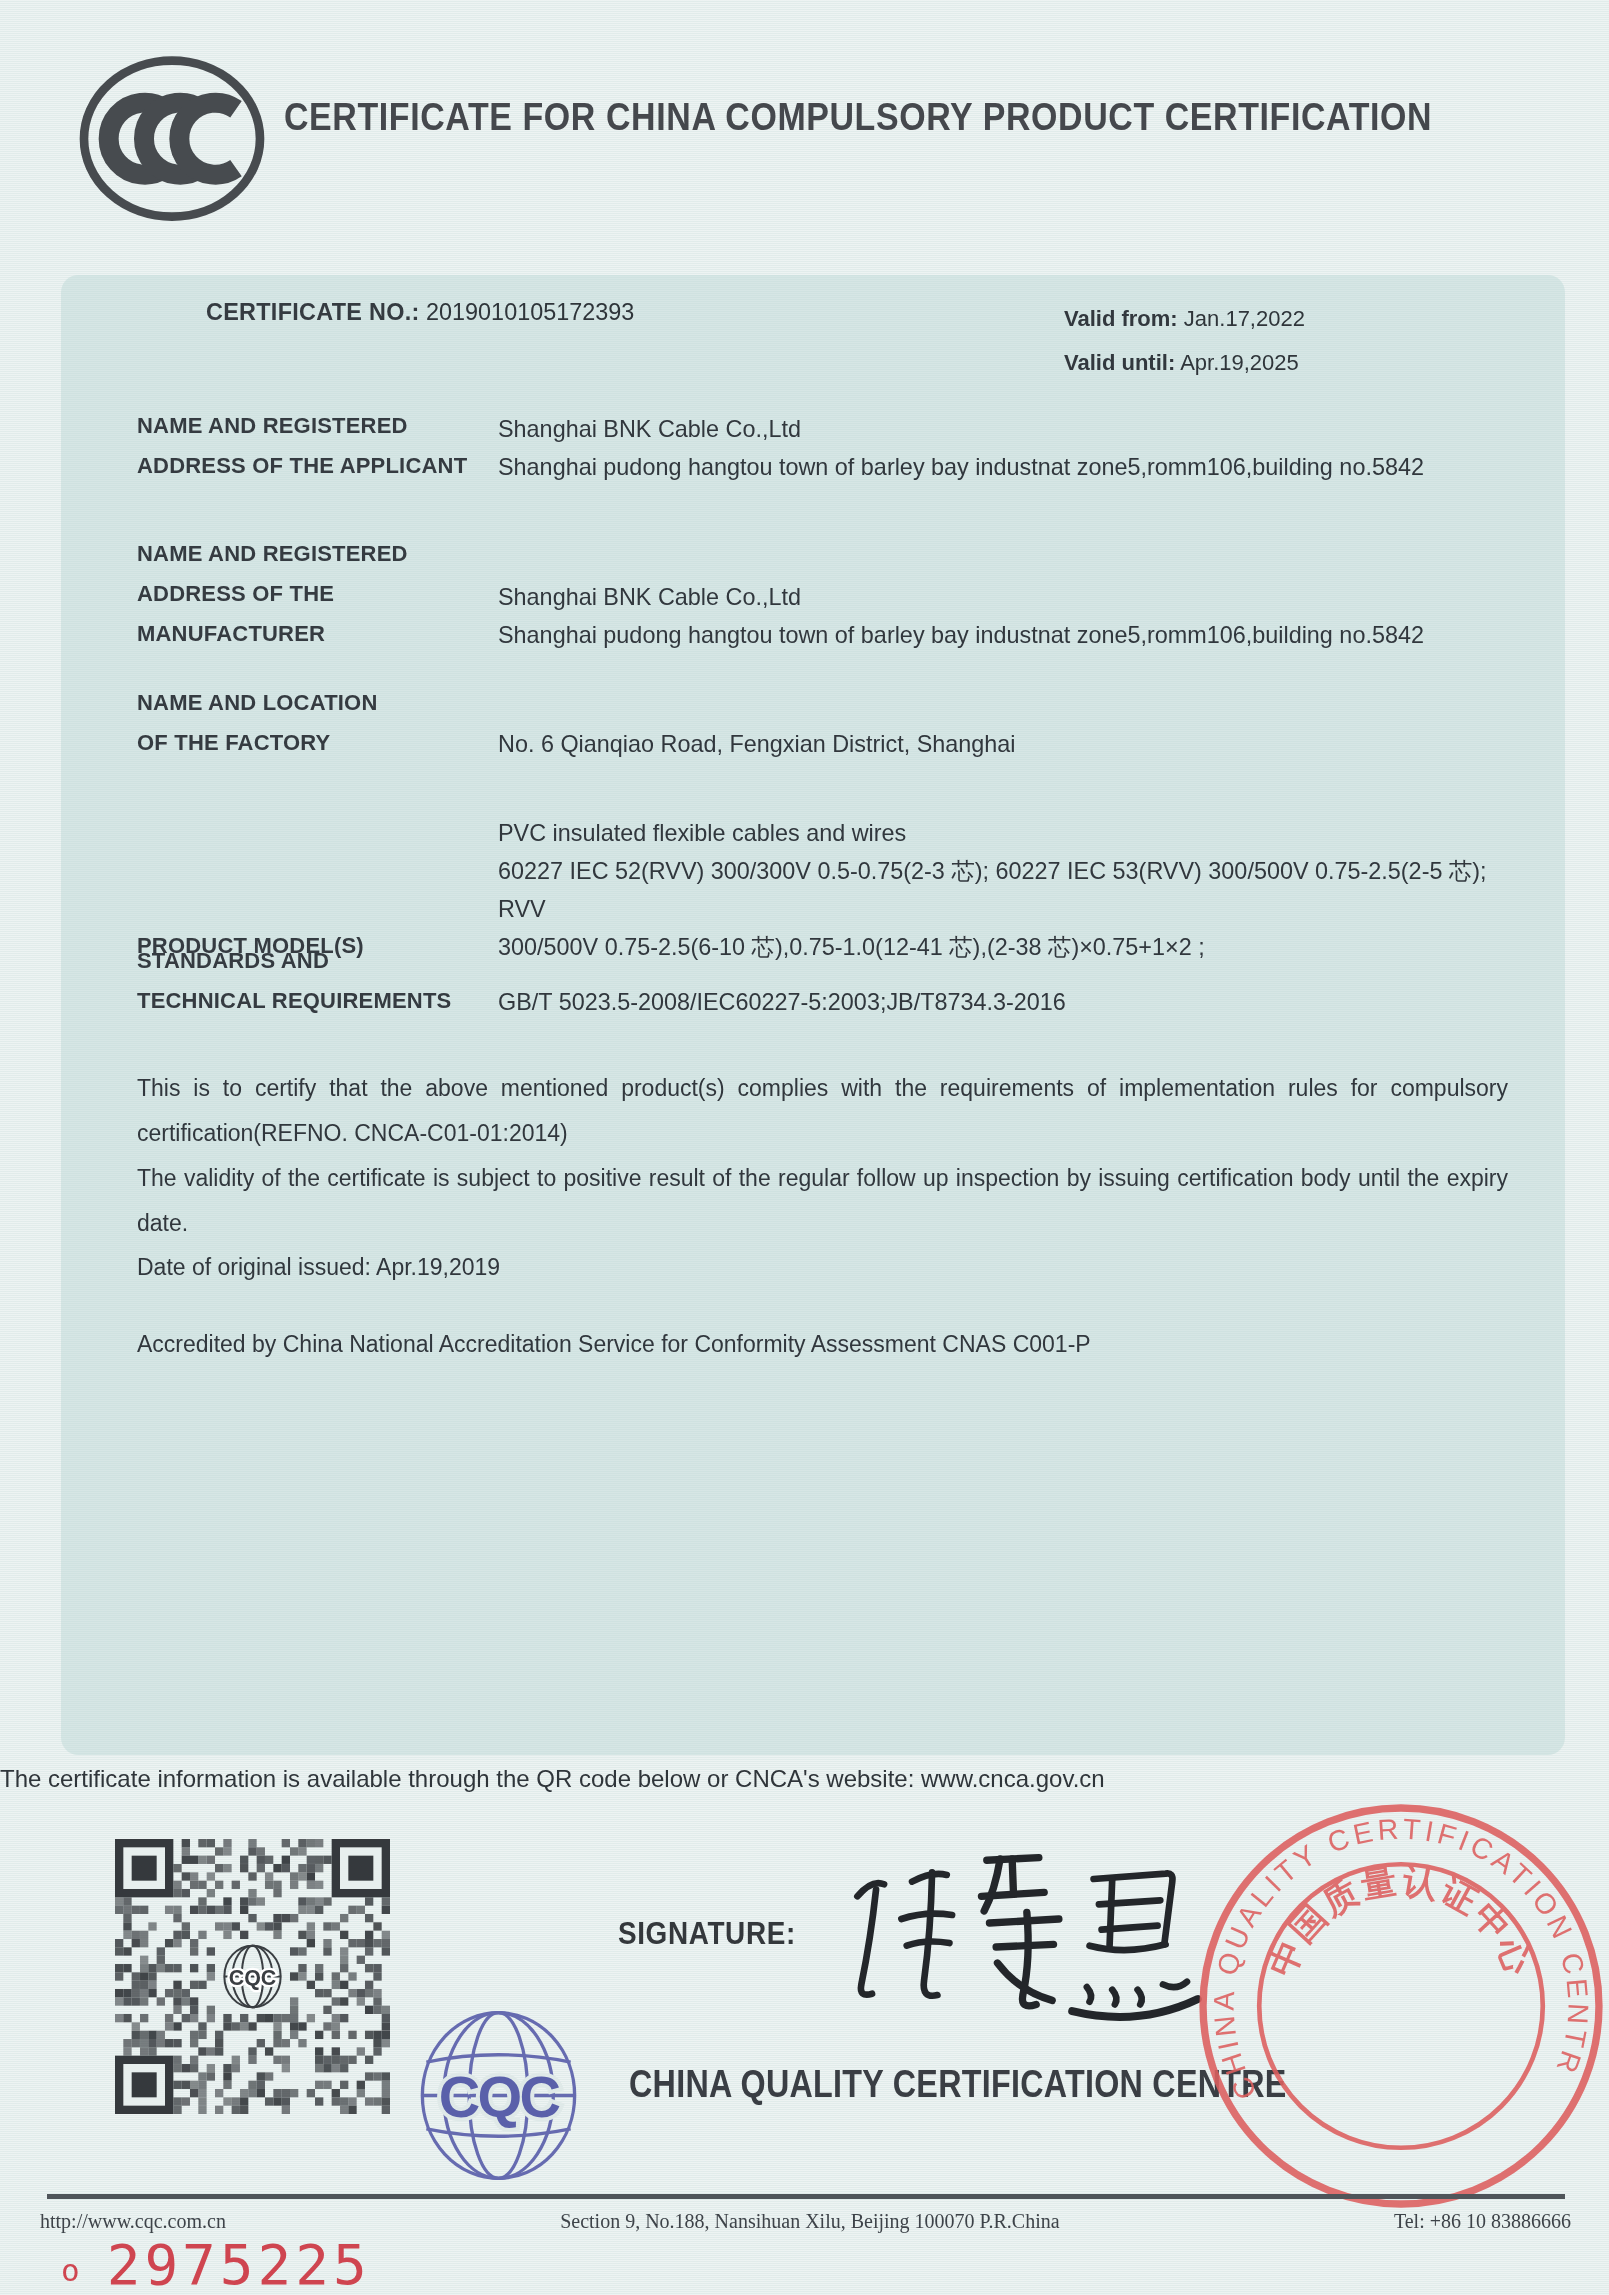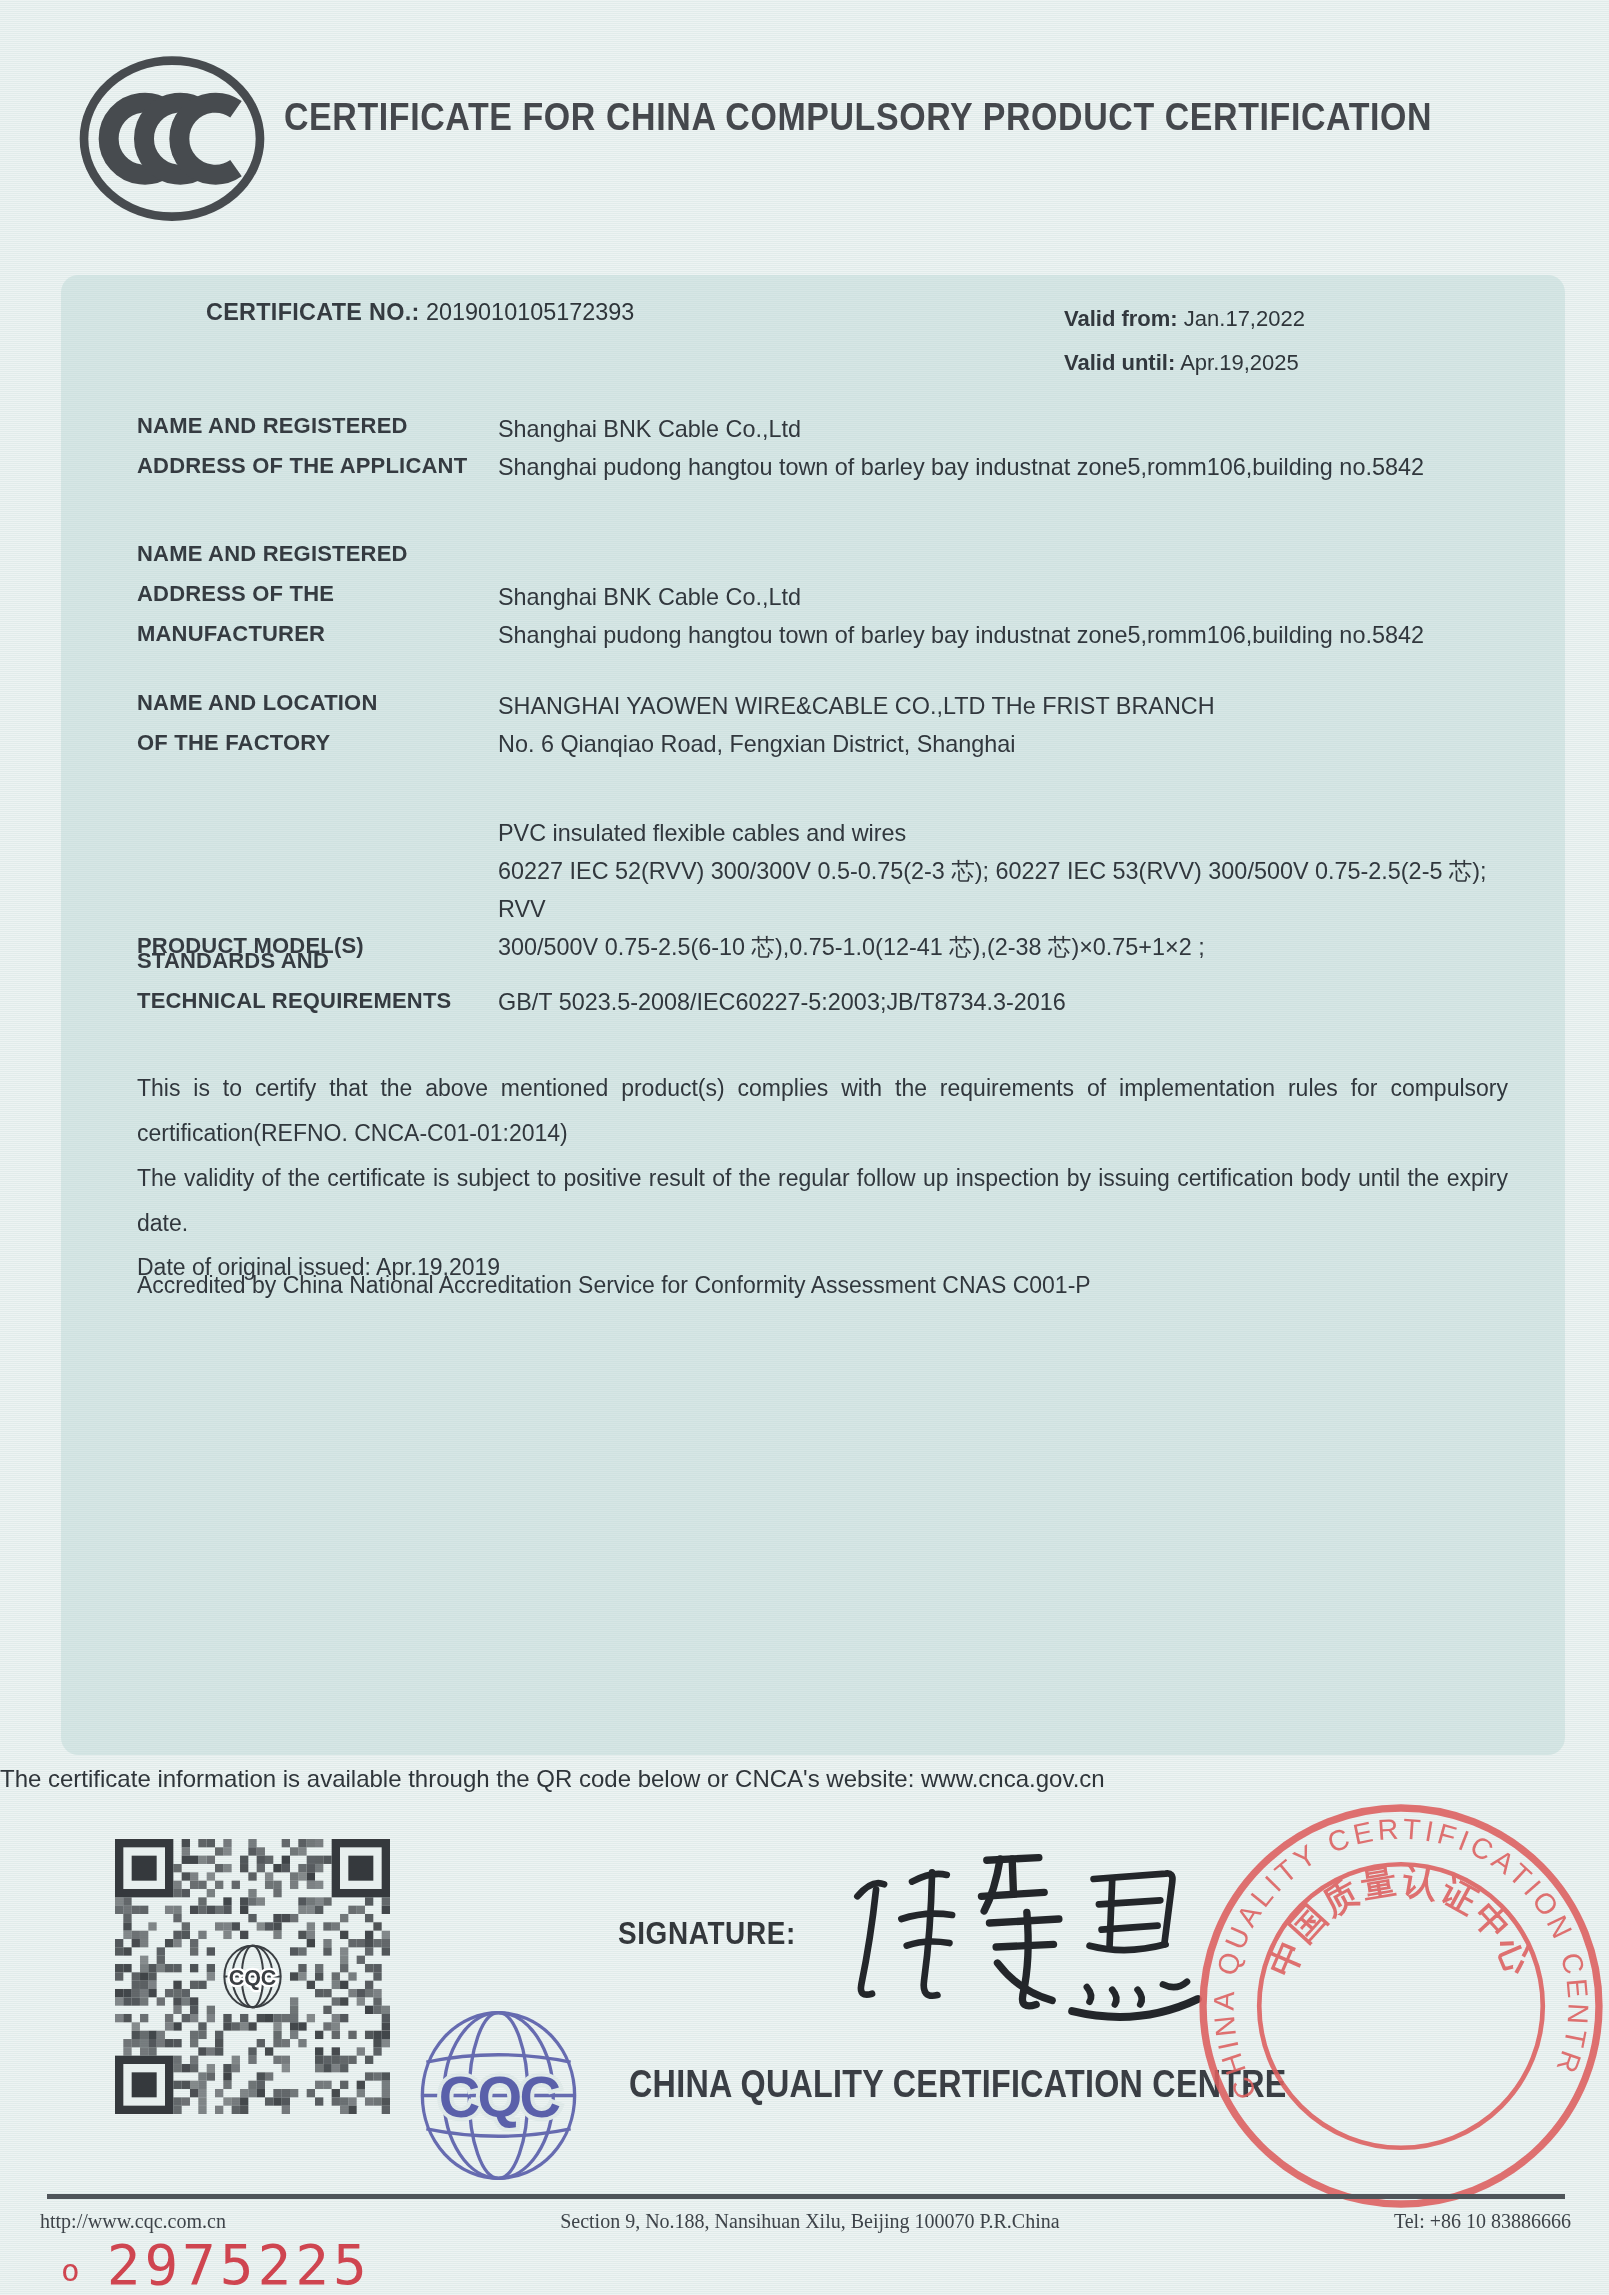--- a/index.html
+++ b/index.html
@@ -98,21 +98,20 @@
       <div>Shanghai pudong hangtou town of barley bay industnat zone5,romm106,building no.5842</div>
     </div>
   </div>
 
   <div class="field-row" style="top:683px;">
     <div class="f-label">
       <div>NAME AND LOCATION</div>
       <div>OF THE FACTORY</div>
     </div>
     <div class="f-value pt6">
-      <div>SHANGHAI YAOWEN WIRE&amp;CABLE CO.,LTD THe FRIST BRANCH</div>
       <div>No. 6 Qianqiao Road, Fengxian District, Shanghai</div>
     </div>
   </div>
 
   <div class="field-row" style="top:814px;">
     <div class="f-label">
       <div>PRODUCT MODEL(S)</div>
     </div>
     <div class="f-value">
       <div>PVC insulated flexible cables and wires</div>
@@ -127,21 +126,21 @@
       <div>TECHNICAL REQUIREMENTS</div>
     </div>
     <div class="f-value pt6">
       <div>GB/T 5023.5-2008/IEC60227-5:2003;JB/T8734.3-2016</div>
     </div>
   </div>
 
   <div class="para just" style="top:1066px;">This is to certify that the above mentioned product(s) complies with the requirements of implementation rules for compulsory certification(REFNO. CNCA-C01-01:2014)</div>
   <div class="para just" style="top:1156px;">The validity of the certificate is subject to positive result of the regular follow up inspection by issuing certification body until the expiry date.</div>
   <div class="para" style="top:1245px;">Date of original issued: Apr.19,2019</div>
-  <div class="para" style="top:1263px;">Accredited by China National Accreditation Service for Conformity Assessment CNAS C001-P</div>
+  <div class="para" style="top:1322px;">Accredited by China National Accreditation Service for Conformity Assessment CNAS C001-P</div>
 
   <div class="abs qr-note">The certificate information is available through the QR code below or CNCA's website: www.cnca.gov.cn</div>
 
   <svg id="qr-svg" class="abs" style="left:115px;top:1839px;" width="275" height="275" viewBox="0 0 410 410">
       <rect x="99.4" y="0.0" width="12.4" height="12.4" fill="#35393d" opacity="0.89"></rect>
       <rect x="124.2" y="0.0" width="12.4" height="12.4" fill="#35393d" opacity="0.76"></rect>
       <rect x="136.7" y="0.0" width="12.4" height="12.4" fill="#35393d" opacity="0.80"></rect>
       <rect x="161.5" y="0.0" width="12.4" height="12.4" fill="#35393d" opacity="0.65"></rect>
       <rect x="198.8" y="0.0" width="12.4" height="12.4" fill="#35393d" opacity="0.63"></rect>
       <rect x="248.5" y="0.0" width="12.4" height="12.4" fill="#35393d" opacity="0.74"></rect>

